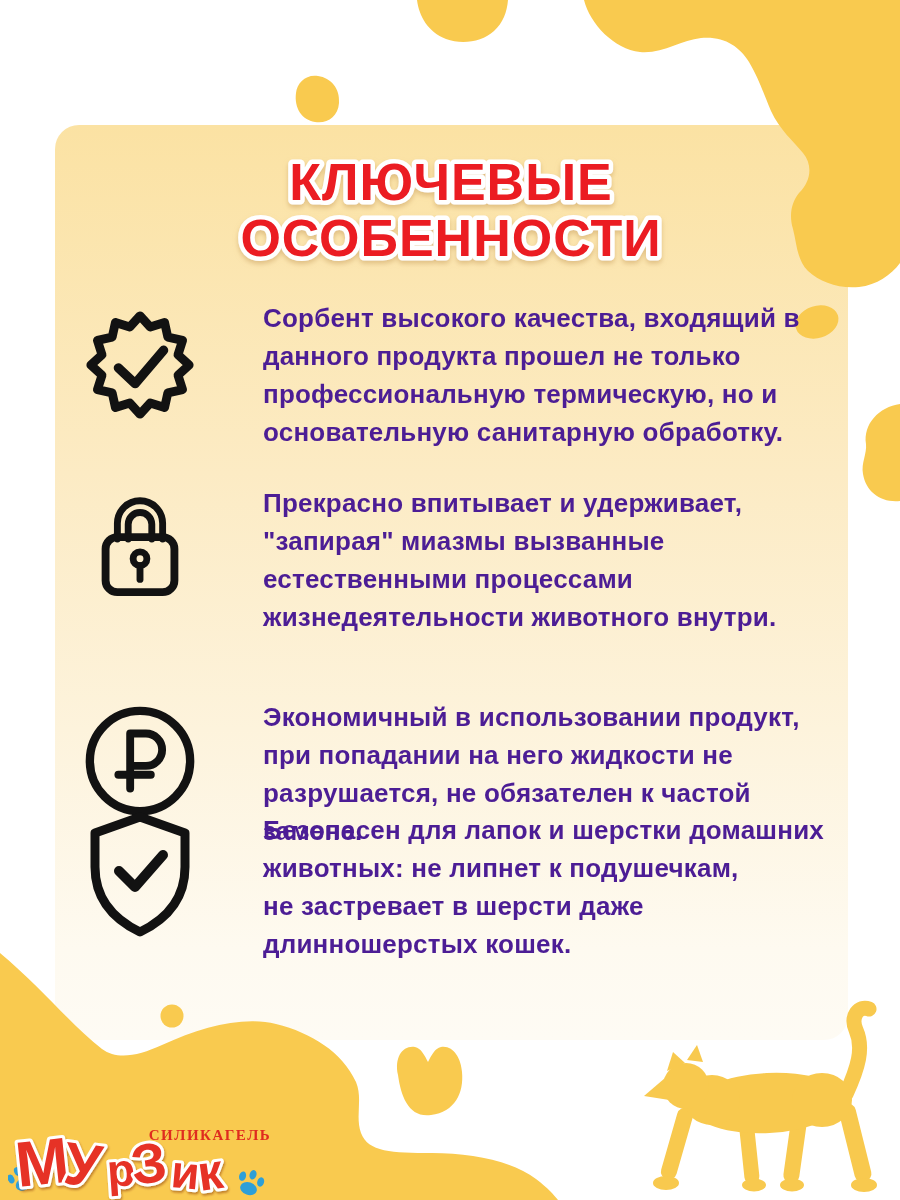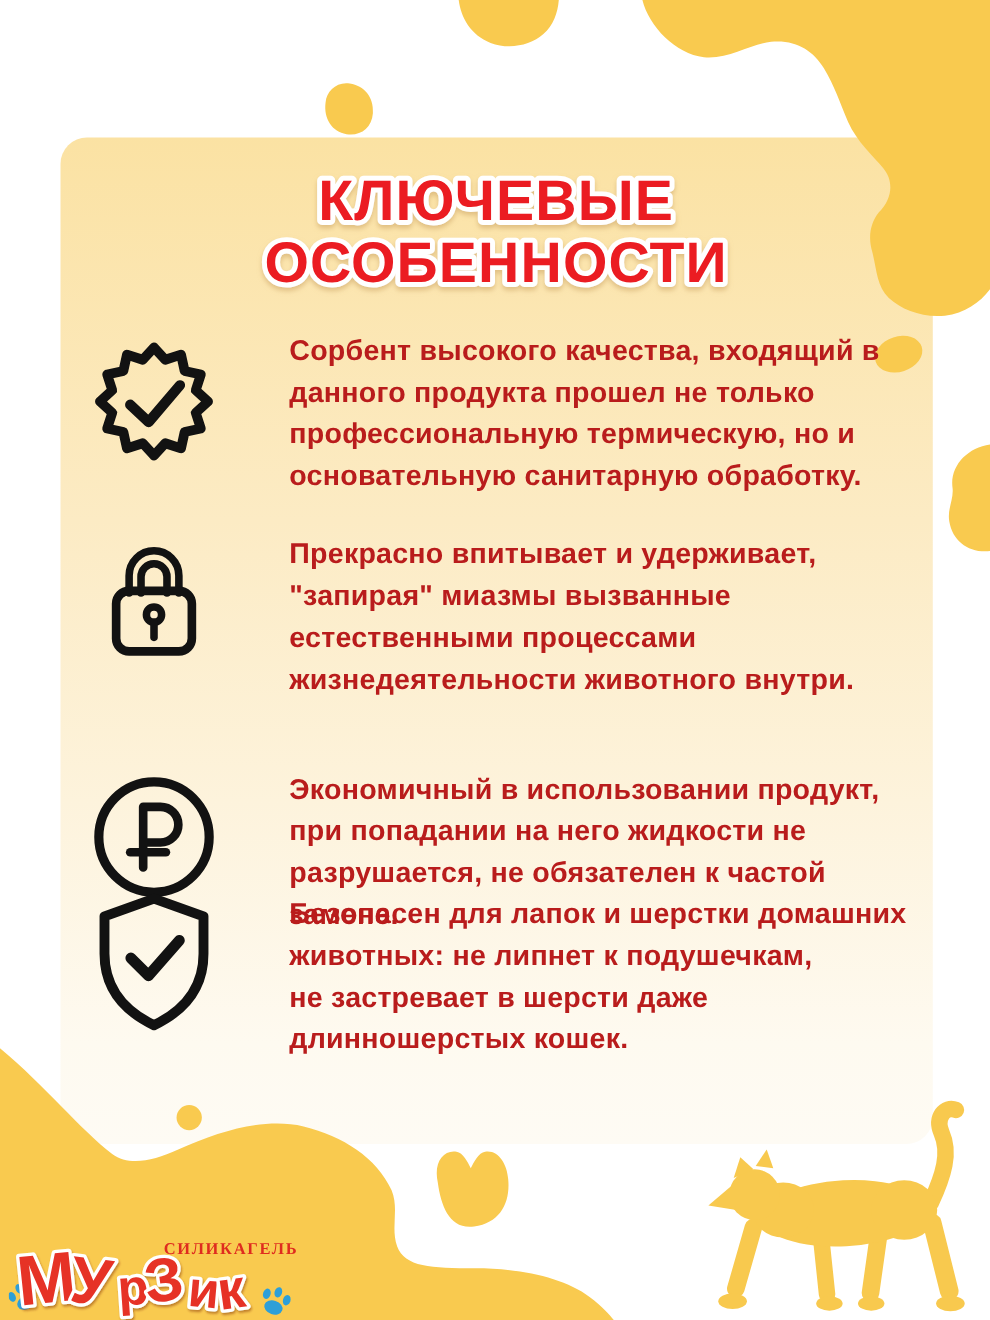--- a/index.html
+++ b/index.html
@@ -17,21 +17,21 @@
   }
   .decor{position:absolute;left:0;top:0;z-index:2;pointer-events:none;}
   .content{position:absolute;inset:0;z-index:3;}
   .title-svg{position:absolute;left:51px;top:148px;}
   .feature-row{
     position:absolute;left:75px;width:760px;display:flex;align-items:flex-start;
   }
   .icon-box{width:130px;display:flex;justify-content:center;flex:0 0 130px;}
   .feature-text{
     margin-left:58px;width:590px;white-space:pre-line;
-    color:#b91c1c;font-size:26px;line-height:38px;font-weight:bold;letter-spacing:.2px;
+    color:#4c1d95;font-size:26px;line-height:38px;font-weight:bold;letter-spacing:.2px;
   }
   .row1{top:295px;} .row2{top:481px;} .row3{top:694px;} .row4{top:808px;}
   .row1 .icon-box svg{margin-top:11px;} .row2 .icon-box svg{margin-top:3px;}
   .row3 .icon-box svg{margin-top:8px;} .row4 .icon-box svg{margin-top:3px;}
   .row1 .feature-text{margin-top:4px;} .row2 .feature-text{margin-top:3px;}
   .row3 .feature-text{margin-top:4px;} .row4 .feature-text{margin-top:3px;}
   .logo{position:absolute;left:8px;top:1115px;z-index:5;}
 </style>
 </head>
 <body>

